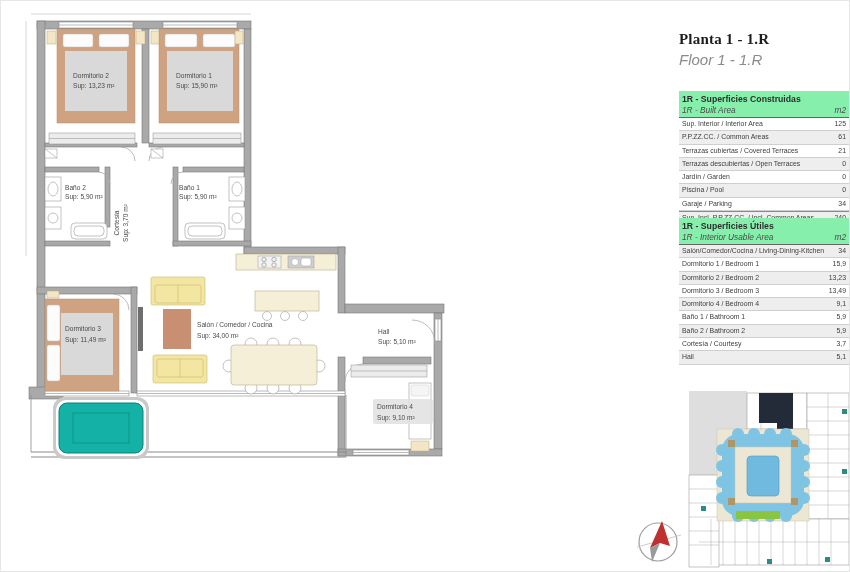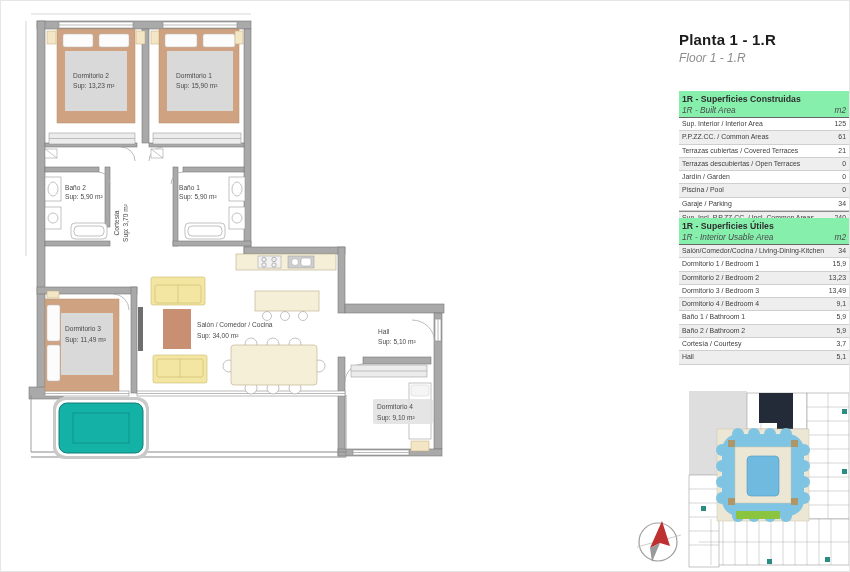--- a/index.html
+++ b/index.html
@@ -4,22 +4,22 @@
 <style>
   html,body{margin:0;padding:0;background:#fff;}
   #page{position:relative;width:850px;height:572px;background:#fff;overflow:hidden;
         font-family:"Liberation Sans",sans-serif;border:1px solid #e6e6e6;box-sizing:border-box;}
   svg{position:absolute;left:0;top:0;}
   svg text{font-family:"Liberation Sans",sans-serif;}
   .rlabel{font-size:6.6px;fill:#4a4a4a;}
 
   
   #title-block{position:absolute;left:678px;top:30px;}
-  #title-block .main{font-size:15px;font-weight:bold;color:#1c1c1c;letter-spacing:.2px;}
-  #title-block .sub{font-size:12px;font-style:italic;color:#8c8c8c;margin-top:3px;}
+  #title-block .main{font-size:15px;font-weight:bold;color:#1c1c1c;letter-spacing:.2px;font-family:Liberation Serif, serif;}
+  #title-block .sub{font-size:15px;font-style:italic;color:#8c8c8c;margin-top:3px;}
 
   .tbl{position:absolute;left:678px;width:170px;color:#3c3c3c;}
   .tbl-head{background:#86efac;padding:3px 3px 2px 3px;border-bottom:1px solid #666;}
   .tbl-head .t{font-size:8.7px;font-weight:bold;color:#2e2e2e;}
   .tbl-head .s{font-size:8.3px;font-style:italic;color:#4a4a4a;display:flex;justify-content:space-between;margin-top:1px;text-align:right;}
   .rows .row{display:flex;justify-content:space-between;align-items:center;
              font-size:6.9px;padding:2px 3px;border-bottom:1px solid #cfcfcf;line-height:1.2;}
   .rows .row .val{margin-left:6px;white-space:nowrap;}
   #built-table .rows .row:nth-child(even){background:#eeeeee;}
   #usable-table .rows .row:nth-child(odd){background:#eeeeee;}

